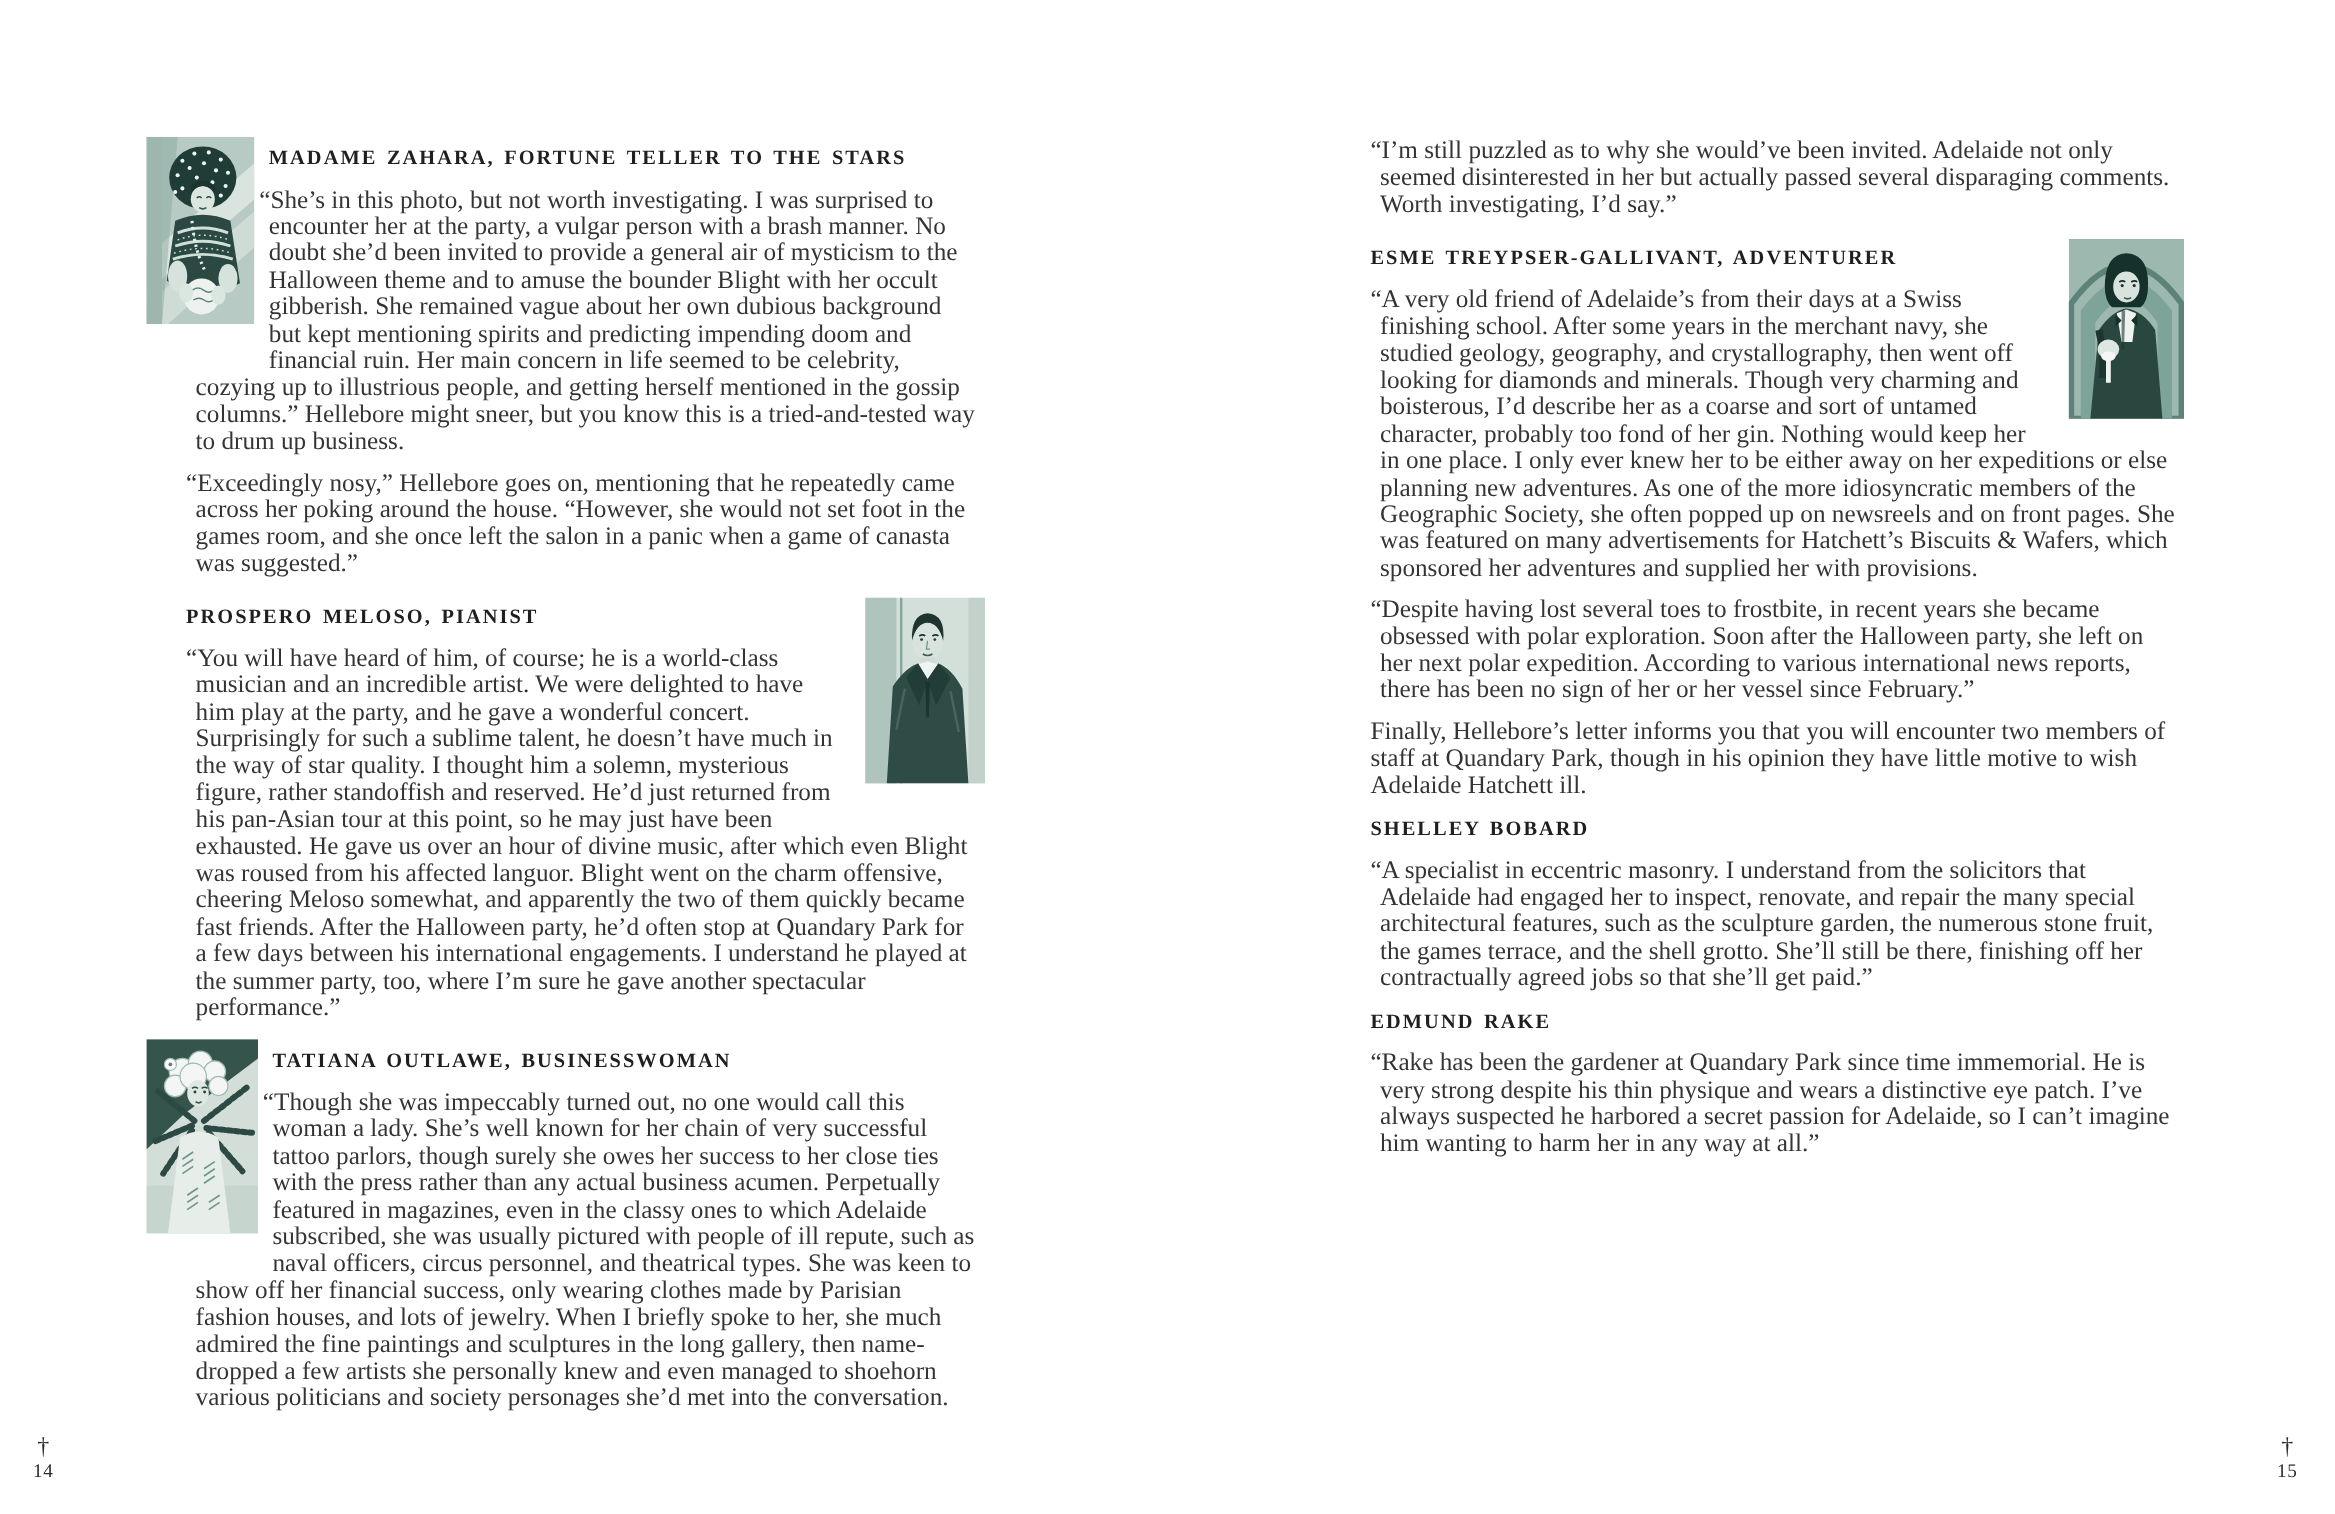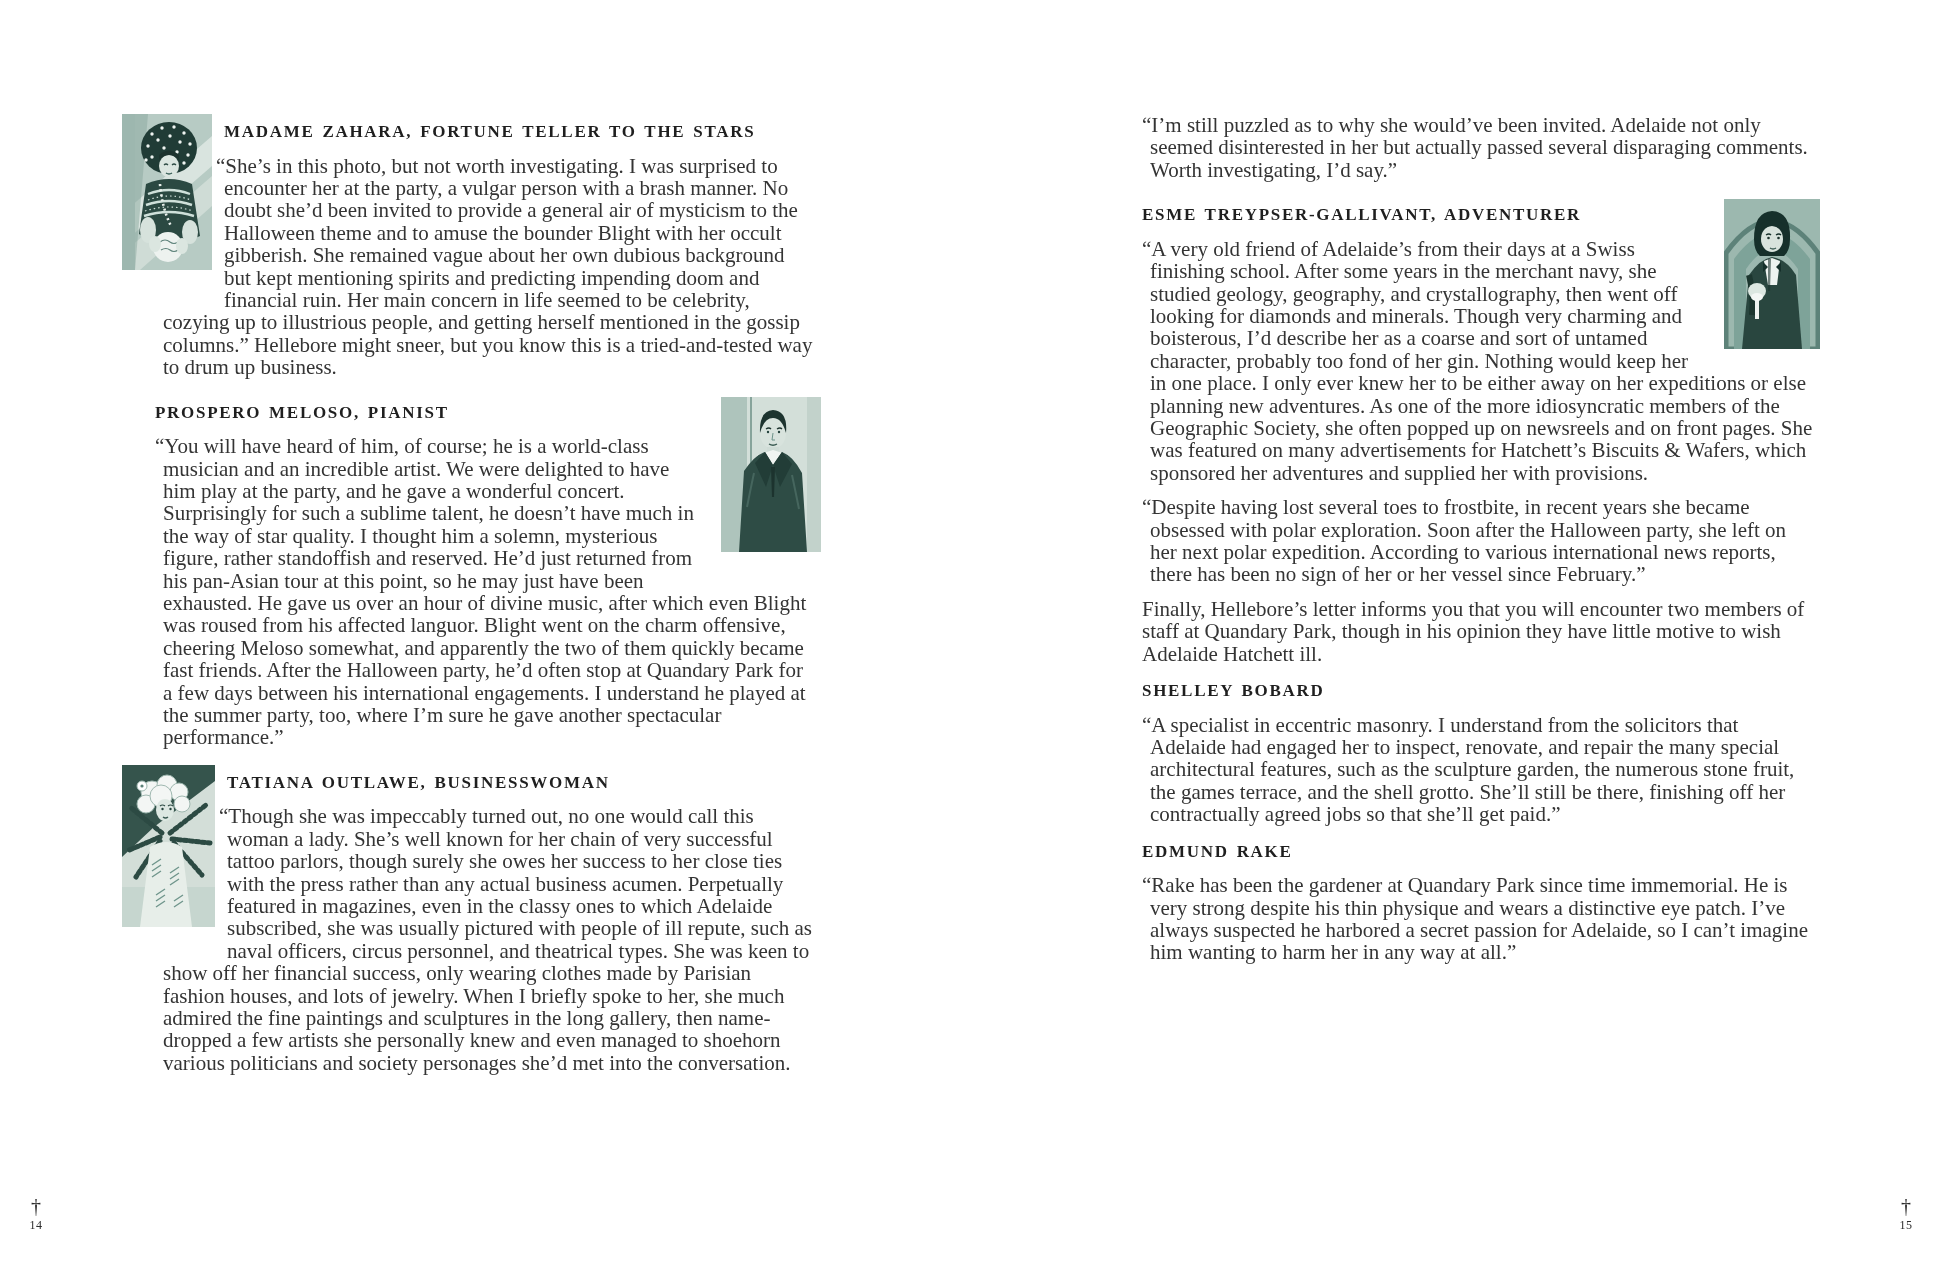--- a/index.html
+++ b/index.html
@@ -54,21 +54,21 @@
 
   .folio {
     position: absolute;
     width: 28px;
     text-align: center;
     color: #2b2b2b;
   }
   .folio-left  { left: 22px;  top: 1196px; }
   .folio-right { left: 1892px; top: 1196px; }
   .folio .dagger { font-size: 20px; line-height: 1; margin-bottom: 3px; }
-  .folio .page-num { font-size: 12px; letter-spacing: 0.5px; line-height: 1; }
+  .folio .page-num { font-size: 16px; letter-spacing: 0.5px; line-height: 1; }
 </style>
 </head>
 <body>
 
 <div>
 
   <main class="page page-left">
 
     <section class="entry pad-head">
       <svg class="portrait float-left" width="90" height="156" viewBox="0 0 90 156" role="img">
@@ -105,20 +105,21 @@
         <path d="M38 70 Q40 94 49 112" stroke="#e8efeb" stroke-width="2.6" stroke-dasharray="2 3" fill="none"></path>
         <ellipse cx="26" cy="116" rx="8" ry="13" fill="#d6e2dc"></ellipse>
         <ellipse cx="68" cy="118" rx="8" ry="12" fill="#d6e2dc"></ellipse>
         <circle cx="46" cy="133" r="15" fill="#edf2ef"></circle>
         <path d="M38 128 q5 -4 10 0 q4 3 8 0 M39 136 q5 -3 9 0 q4 3 8 0" stroke="#5d827a" stroke-width="1.2" fill="none"></path>
         <ellipse cx="33" cy="130" rx="6" ry="8" fill="#dbe6e0"></ellipse>
         <ellipse cx="60" cy="132" rx="6" ry="8" fill="#dbe6e0"></ellipse>
       </svg>
       <h3 class="head">MADAME ZAHARA, FORTUNE TELLER TO THE STARS</h3>
       <p class="body q">“She’s in this photo, but not worth investigating. I was surprised to encounter her at the party, a vulgar person with a brash manner. No doubt she’d been invited to provide a general air of mysticism to the Halloween theme and to amuse the bounder Blight with her occult gibberish. She remained vague about her own dubious background but kept mentioning spirits and predicting impending doom and financial ruin. Her main concern in life seemed to be celebrity, cozying up to illustrious people, and getting herself mentioned in the gossip columns.” Hellebore might sneer, but you know this is a tried-and-tested way to drum up business.</p>
+      <p class="body q">“Exceedingly nosy,” Hellebore goes on, mentioning that he repeatedly came across her poking around the house. “However, she would not set foot in the games room, and she once left the salon in a panic when a game of canasta was suggested.”</p>
     </section>
 
     <section class="entry pad-head">
       <svg class="portrait float-right" width="100" height="155" viewBox="0 0 100 155" role="img">
         <rect width="100" height="155" fill="#d3dfd9"></rect>
         <rect x="0" width="26" height="155" fill="#aec4bc"></rect>
         <rect x="86" width="14" height="155" fill="#c2d2cb"></rect>
         <line x1="30" y1="0" x2="30" y2="155" stroke="#87a49b" stroke-width="2"></line>
         <ellipse cx="52" cy="36" rx="13" ry="16" fill="#d8e3dd"></ellipse>
         <path d="M39 36 Q38 14 52 13 Q67 14 65 36 Q61 21 52 21 Q43 21 39 36 Z" fill="#1d342f"></path>

